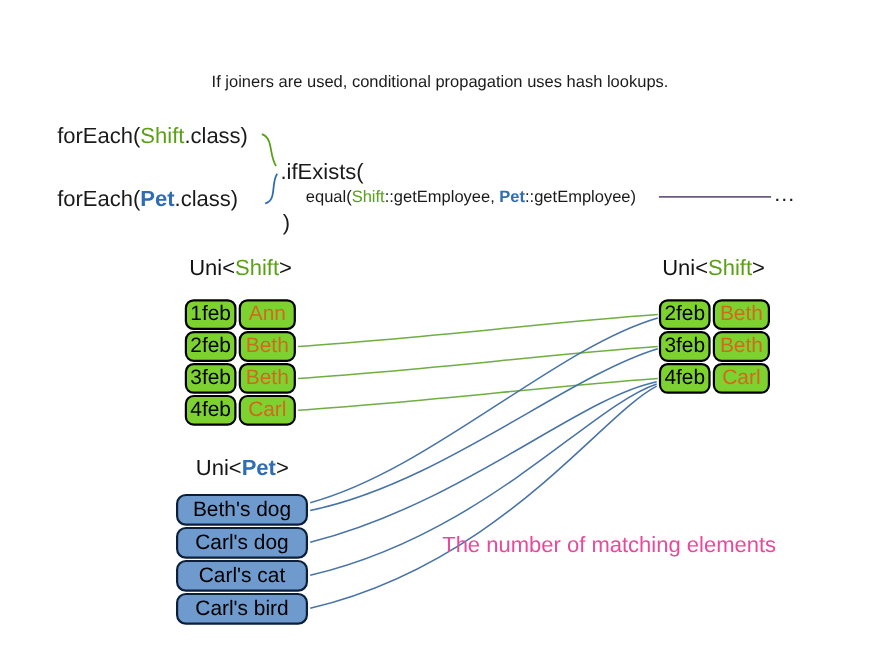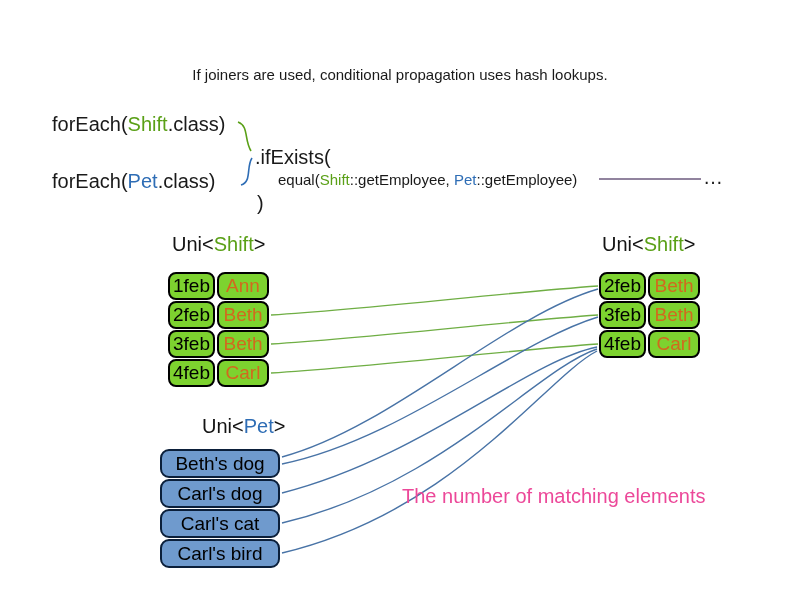--- a/index.html
+++ b/index.html
@@ -7,21 +7,21 @@
     position:relative;width:800px;height:600px;background:#ffffff;
     font-family:"Liberation Sans",sans-serif;overflow:hidden;color:#1a1a1a;
   }
   .title{position:absolute;left:0;top:17px;width:100%;text-align:center;
     font-size:36px;color:#141414;letter-spacing:0;}
   .subtitle{position:absolute;left:0;top:66px;width:100%;text-align:center;
     font-size:15px;color:#1a1a1a;}
   .code{position:absolute;white-space:nowrap;font-size:20px;color:#1a1a1a;}
   .code.small{font-size:15px;}
   .green-t{color:#5aa017;}
-  .blue-t{color:#2e6db5;}
+  .blue-t{color:#2e6db5;font-weight:bold;}
   .stream-label{position:absolute;white-space:nowrap;font-size:20px;color:#141414;}
   .shift-row{position:absolute;display:flex;gap:2px;}
   .cell{box-sizing:border-box;height:28px;border:2px solid #000;border-radius:8px;
     background:#7dd22f;display:flex;align-items:center;justify-content:center;
     font-size:19px;}
   .cell.date{width:47px;color:#000;}
   .cell.name{width:52px;color:#d2691e;}
   .petbox{position:absolute;box-sizing:border-box;width:120px;height:29px;
     border:2px solid #0b1f3a;border-radius:9px;background:#6f9acd;
     display:flex;align-items:center;justify-content:center;font-size:19px;color:#000;}
@@ -99,21 +99,21 @@
   </div>
   <div class="shift-row" style="left:599px;top:301px;">
     <div class="cell date">3feb</div>
     <div class="cell name">Beth</div>
   </div>
   <div class="shift-row" style="left:599px;top:330px;">
     <div class="cell date">4feb</div>
     <div class="cell name">Carl</div>
   </div>
 
-  <div class="stream-label" style="left:178px;top:415px;margin-left:24px;"><span>Uni&lt;</span><span class="blue-t">Pet</span><span>&gt;</span></div>
+  <div class="stream-label" style="left:178px;top:415px;"><span>Uni&lt;</span><span class="blue-t">Pet</span><span>&gt;</span></div>
 
   <div class="petbox" style="left:160px;top:449px;">Beth's dog</div>
   <div class="petbox" style="left:160px;top:479px;">Carl's dog</div>
   <div class="petbox" style="left:160px;top:509px;">Carl's cat</div>
   <div class="petbox" style="left:160px;top:539px;">Carl's bird</div>
 
   <div class="note">
     <div>The number of matching elements</div>
   </div>
 

